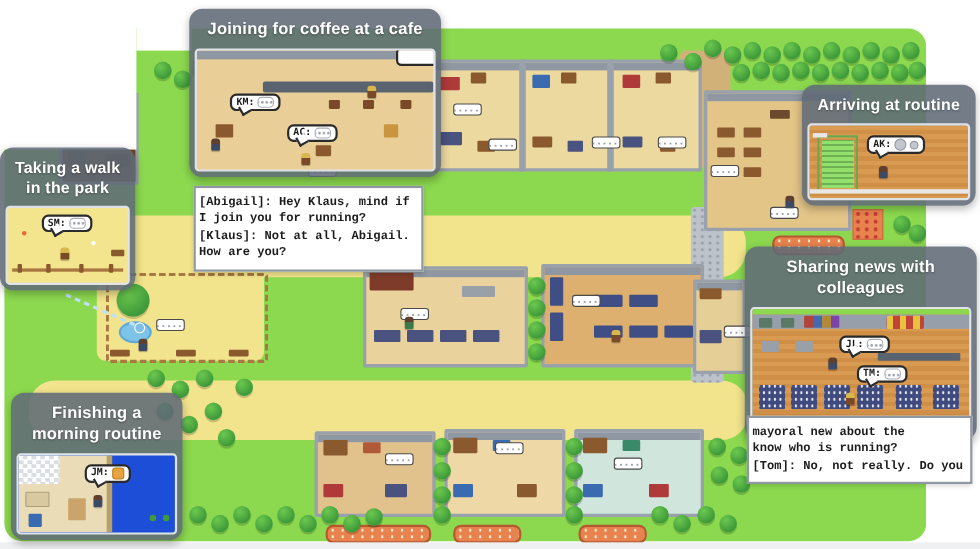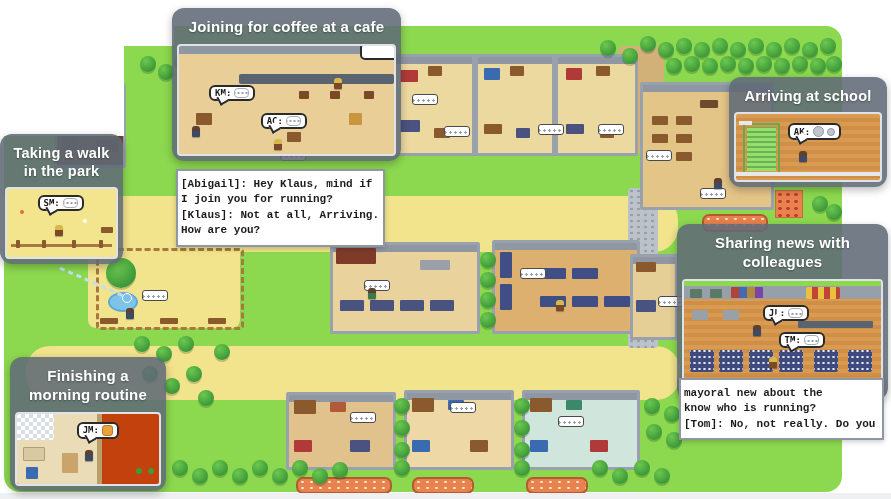--- a/index.html
+++ b/index.html
@@ -300,21 +300,21 @@
     <div class="bubble" style="left:38%;top:62%;">
       <span>AC:</span>
       <span class="ico chat"></span>
           <i class="tail"></i>
     </div>
   </div>
 </div>
 <div class="dialog" style="left:176px;top:169px;width:199px;">
   <div>[Abigail]: Hey Klaus, mind if</div>
   <div>I join you for running?</div>
-  <div>[Klaus]: Not at all, Arriving.</div>
+  <div>[Klaus]: Not at all, Abigail.</div>
   <div>How are you?</div>
 </div>
 
 <div class="callout" style="left:0px;top:134px;width:113px;">
   <div class="co-title" style="font-size:14.5px;">Taking a walk in the park</div>
   <div class="scene" style="height:68px;background:#f3e58d;">
     <div class="abs" style="left:4%;top:80%;width:92%;height:3px;background:#a87840;"></div>
     <div class="furn" style="left:8%;top:74%;width:4px;height:8px;background:#8a5a2e;"></div>
     <div class="furn" style="left:32%;top:74%;width:4px;height:8px;background:#8a5a2e;"></div>
     <div class="furn" style="left:60%;top:74%;width:4px;height:8px;background:#8a5a2e;"></div>
@@ -325,21 +325,21 @@
     <div class="sprite blonde" style="left:44%;top:52%;"></div>
     <div class="bubble" style="left:28%;top:8%;">
       <span>SM:</span>
       <span class="ico chat"></span>
           <i class="tail"></i>
     </div>
   </div>
 </div>
 
 <div class="callout" style="left:729px;top:77px;width:148px;">
-  <div class="co-title" style="font-size:14.5px;">Arriving at school</div>
+  <div class="co-title" style="font-size:14.5px;">Arriving at routine</div>
   <div class="scene sc-wood" style="height:66px;">
     <div class="board" style="left:5%;top:14%;width:20%;height:66%;"></div>
     <div class="abs" style="left:0;bottom:4px;width:100%;height:4px;background:#e8e8e8;"></div>
     <div class="abs" style="left:2%;top:10%;width:9%;height:4px;background:#e8e8e8;"></div>
     <div class="sprite" style="left:44%;top:56%;"></div>
     <div class="bubble" style="left:36%;top:14%;">
       <span>AK:</span>
       <span class="ico gray-circle"></span>
       <span class="ico gray-circle" style="width:6px;height:6px;"></span>
           <i class="tail"></i>
@@ -380,21 +380,21 @@
   </div>
 </div>
 <div class="dialog" style="left:679px;top:378px;width:195px;">
   <div>mayoral new about the</div>
   <div>know who is running?</div>
   <div>[Tom]: No, not really. Do you</div>
 </div>
 
 <div class="callout" style="left:10px;top:357px;width:146px;">
   <div class="co-title">Finishing a morning routine</div>
-  <div class="scene" style="height:70px;background:#c2410c;">
+  <div class="scene" style="height:70px;background:#1d4ed8;">
     <div class="abs" style="left:0;top:0;width:58%;height:100%;background:#e9dcb6;"></div>
     <div class="tilewall" style="left:0;top:0;width:26%;height:38%;"></div>
     <div class="furn" style="left:4%;top:48%;width:20px;height:12px;background:#d9c9a0;border:1px solid #b0a078;"></div>
     <div class="furn" style="left:6%;top:76%;width:12px;height:12px;background:#3a6ab0;"></div>
     <div class="furn" style="left:32%;top:56%;width:16px;height:20px;background:#caa46a;"></div>
     <div class="abs" style="left:56%;top:0;width:5px;height:100%;background:#b9a06a;"></div>
     <div class="furn" style="left:84%;top:78%;width:6px;height:6px;background:#3e9a3a;border-radius:50%;"></div>
     <div class="furn" style="left:92%;top:78%;width:6px;height:6px;background:#3e9a3a;border-radius:50%;"></div>
     <div class="sprite" style="left:48%;top:52%;"></div>
     <div class="bubble" style="left:42%;top:12%;">

